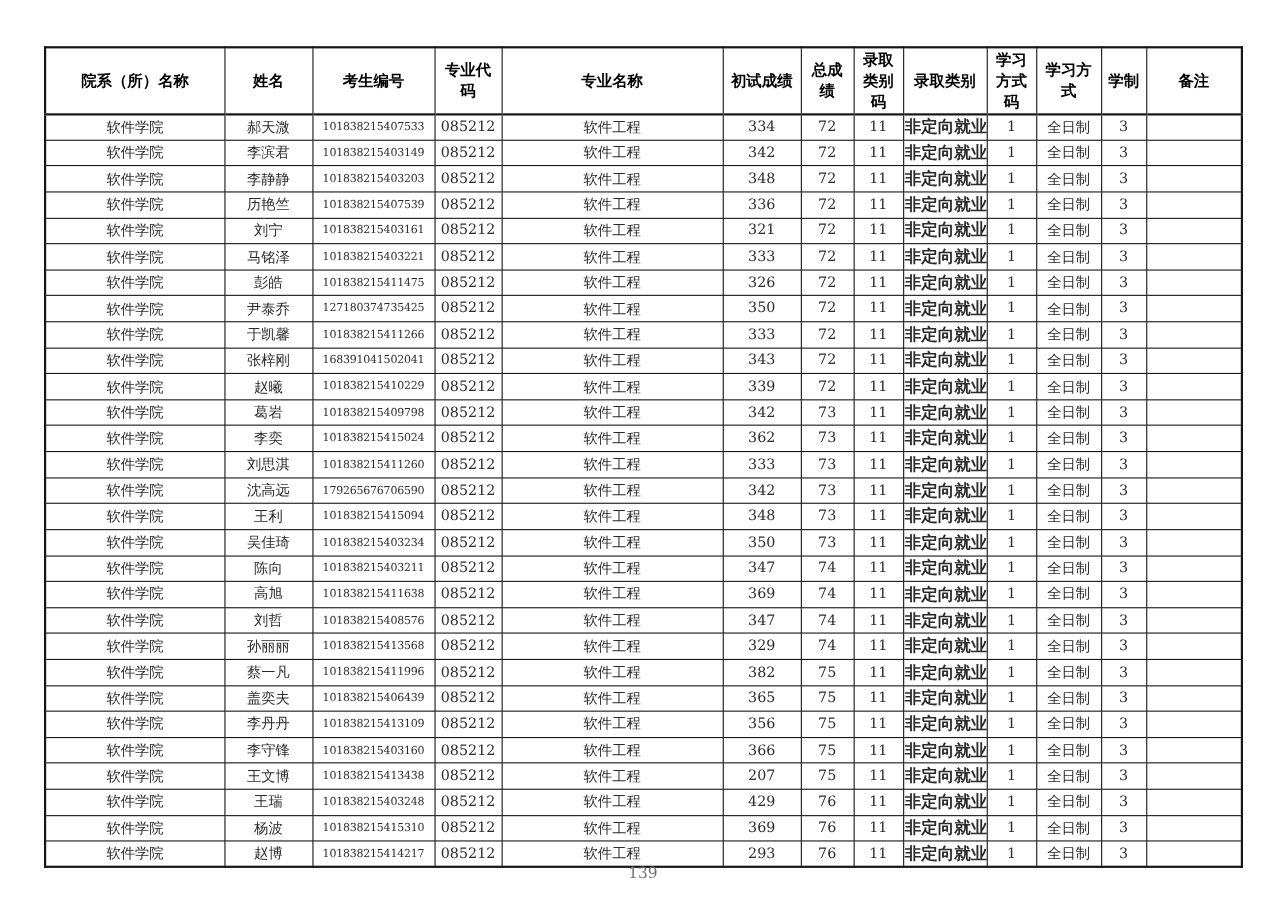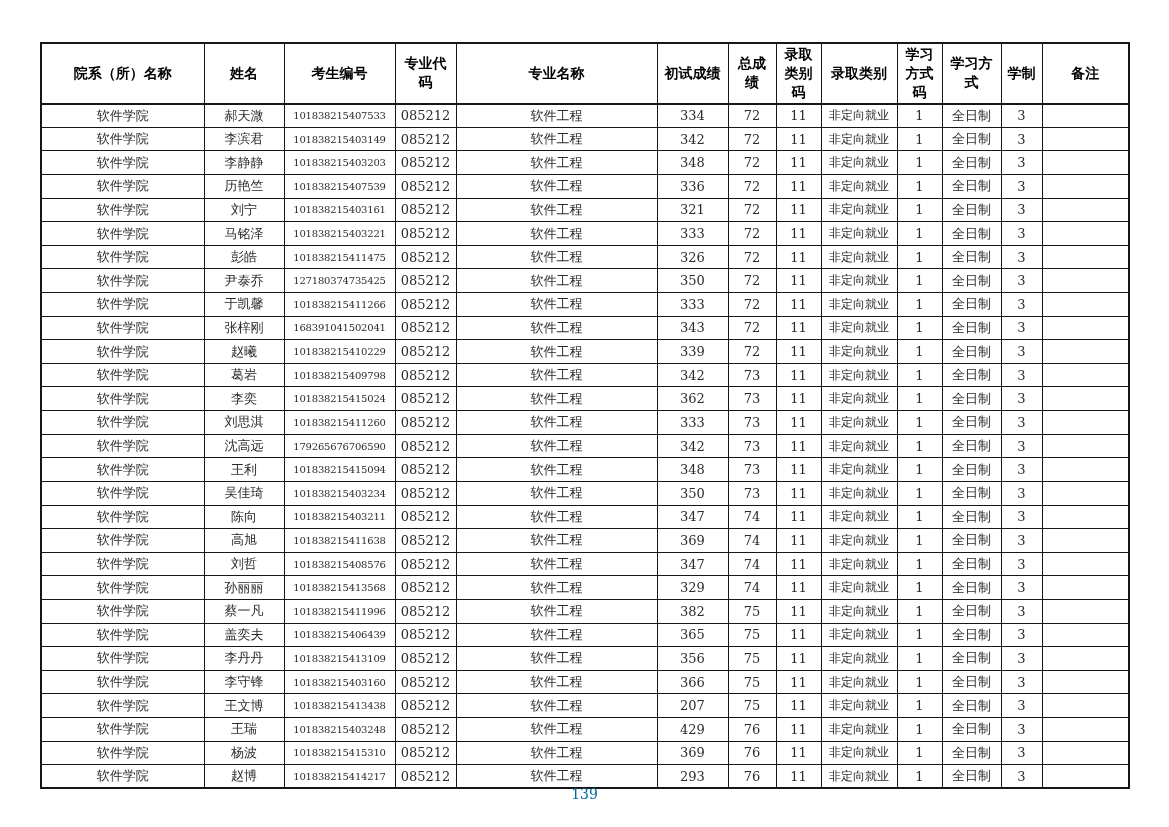--- a/index.html
+++ b/index.html
@@ -33,29 +33,29 @@
     padding: 1px 3px;
   }
   table.admission tbody tr { height: 23.62px; }
   table.admission tbody td {
     font-size: 13px;
     color: #2b2b2b;
     white-space: nowrap;
     padding: 0 1px;
   }
   table.admission tbody td.col-candidate_id { font-size: 10px; letter-spacing: -0.2px; }
-  table.admission tbody td.col-category { font-size: 12px; }
+  table.admission tbody td.col-category { font-size: 15px; font-weight: bold; }
 
   .page-number {
     position: absolute;
     left: 0; top: 786px;
     width: 1169px;
     text-align: center;
     font-size: 14px;
-    color: #0369a1;
+    color: #737373;
   }
 </style>
 </head>
 <body>
 
 <div class="doc-page">
 
   <table class="admission">
     <colgroup>
       <col style="width:163px">

